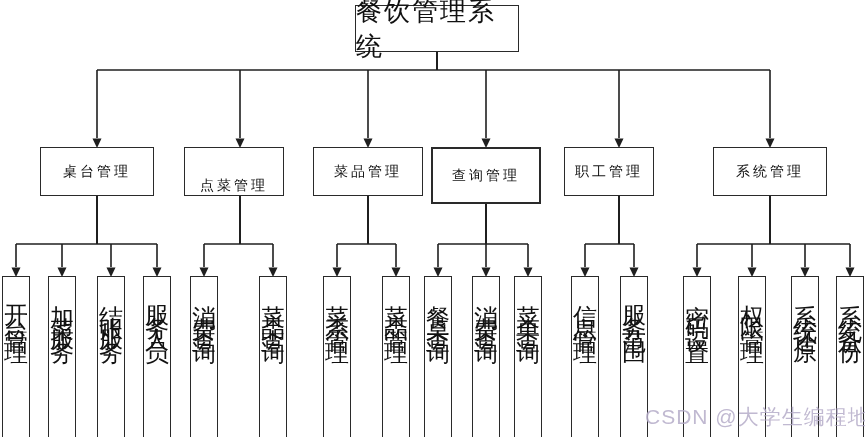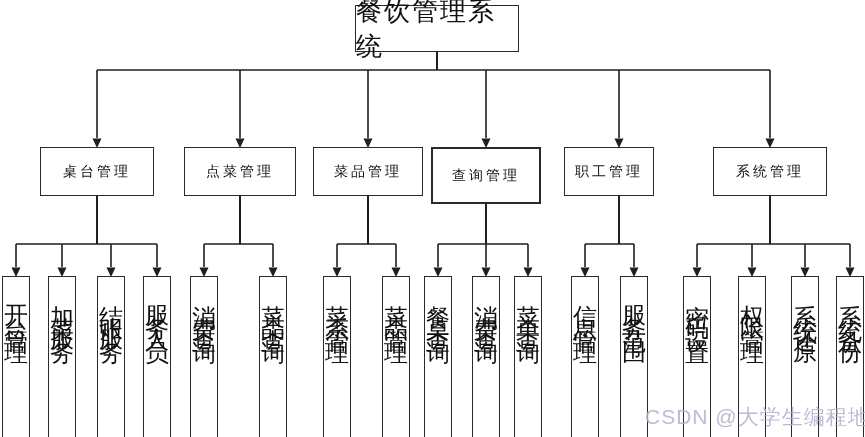--- a/index.html
+++ b/index.html
@@ -112,21 +112,21 @@
       </div>
       <div class="box leaf" style="left: 48px; top: 276px; width: 28px; height: 190px;">
         <span>加菜服务</span>
       </div>
       <div class="box leaf" style="left: 97px; top: 276px; width: 28px; height: 190px;">
         <span>结账服务</span>
       </div>
       <div class="box leaf" style="left: 143px; top: 276px; width: 28px; height: 190px;">
         <span>服务人员</span>
       </div>
-      <div class="box branch" style="left: 184px; top: 147px; width: 112px; height: 49px;">
+      <div class="box branch" style="left: 184px; top: 147px; width: 100px; height: 49px; align-items: flex-end;">
         <span>点菜管理</span>
       </div>
       <div class="box leaf" style="left: 190px; top: 276px; width: 28px; height: 190px;">
         <span>消费查询</span>
       </div>
       <div class="box leaf" style="left: 259px; top: 276px; width: 28px; height: 190px;">
         <span>菜品查询</span>
       </div>
       <div class="box branch" style="left: 313px; top: 147px; width: 110px; height: 49px;">
         <span>菜品管理</span>

